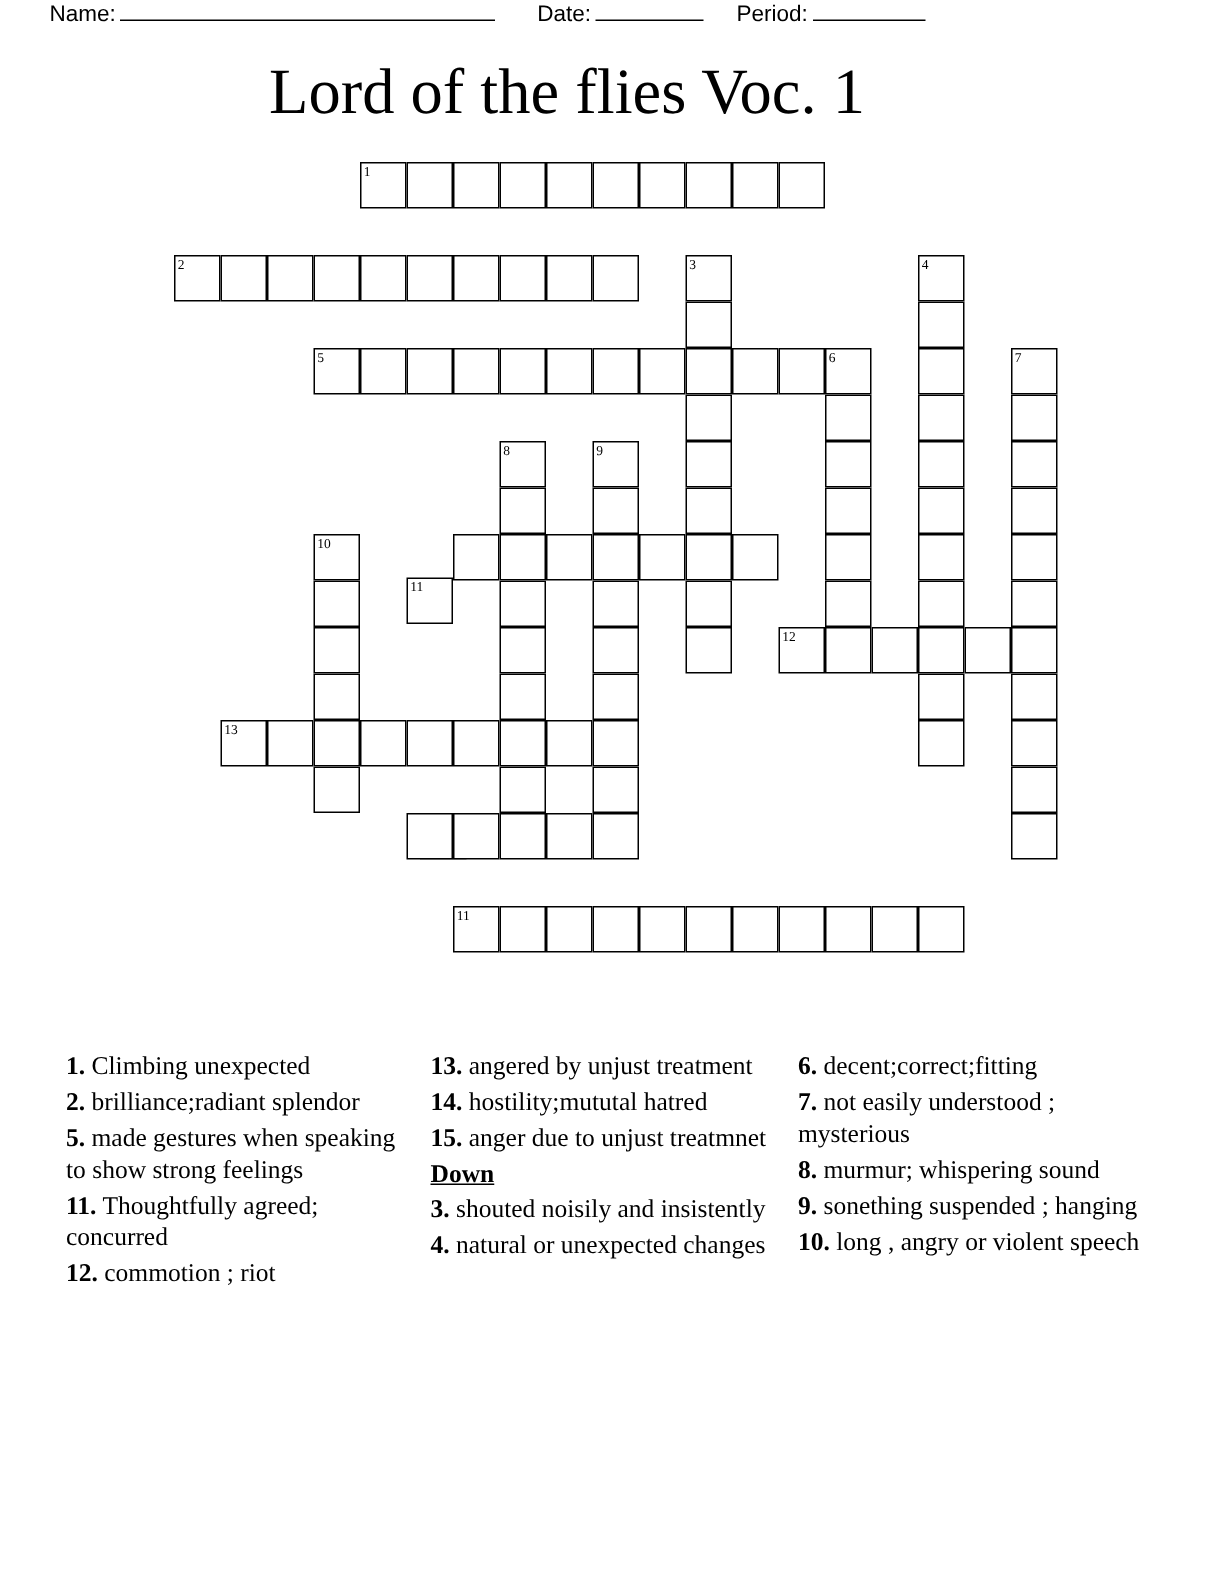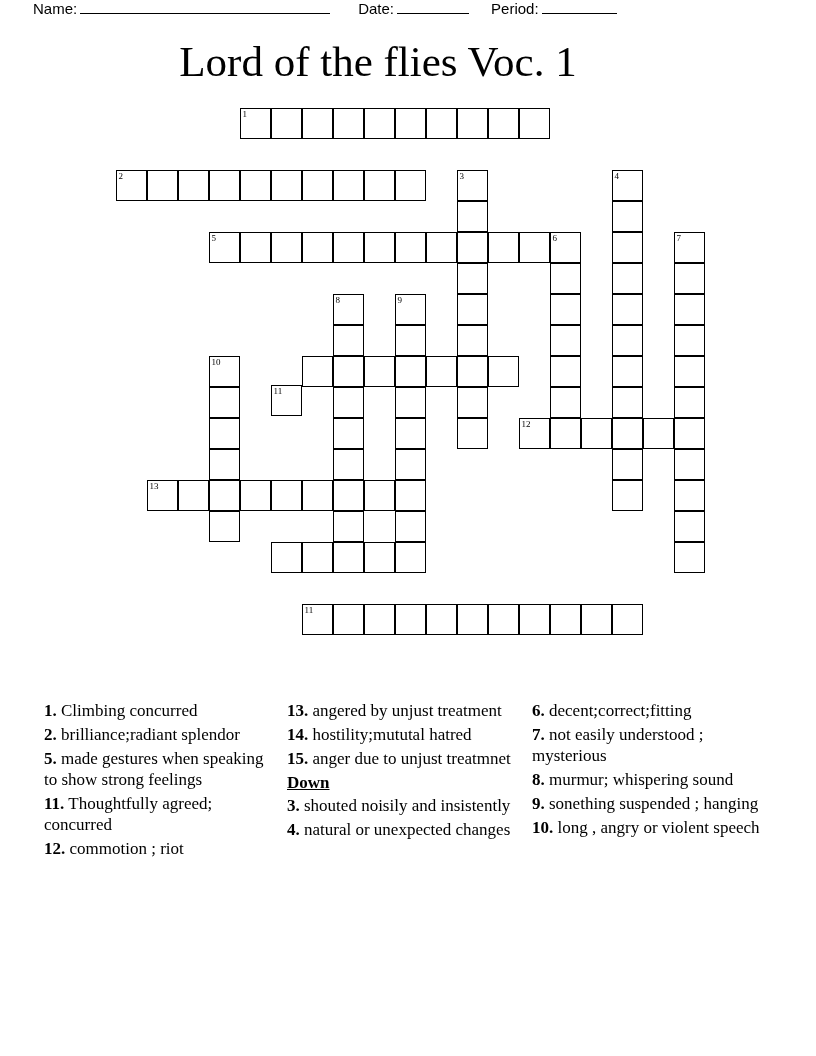--- a/index.html
+++ b/index.html
@@ -299,21 +299,21 @@
     <div class="cell" style="left: 457px; top: 604px;"></div>
     <div class="cell" style="left: 488px; top: 604px;"></div>
     <div class="cell" style="left: 519px; top: 604px;"></div>
     <div class="cell" style="left: 550px; top: 604px;"></div>
     <div class="cell" style="left: 581px; top: 604px;"></div>
     <div class="cell" style="left: 612px; top: 604px;"></div>
   </div>
 
 <div id="clues">
     <div class="clue-col col1">
-      <div class="clue"><span class="cnum">1.</span><span class="ctext"> Climbing concurred</span></div>
+      <div class="clue"><span class="cnum">1.</span><span class="ctext"> Climbing unexpected</span></div>
       <div class="clue"><span class="cnum">2.</span><span class="ctext"> brilliance;radiant splendor</span></div>
       <div class="clue"><span class="cnum">5.</span><span class="ctext"> made gestures when speaking to show strong feelings</span></div>
       <div class="clue"><span class="cnum">11.</span><span class="ctext"> Thoughtfully agreed; concurred</span></div>
       <div class="clue"><span class="cnum">12.</span><span class="ctext"> commotion ; riot</span></div>
     </div>
     <div class="clue-col col2">
       <div class="clue"><span class="cnum">13.</span><span class="ctext"> angered by unjust treatment</span></div>
       <div class="clue"><span class="cnum">14.</span><span class="ctext"> hostility;mututal hatred</span></div>
       <div class="clue"><span class="cnum">15.</span><span class="ctext"> anger due to unjust treatmnet</span></div>
       <div class="clue-heading">Down</div>

